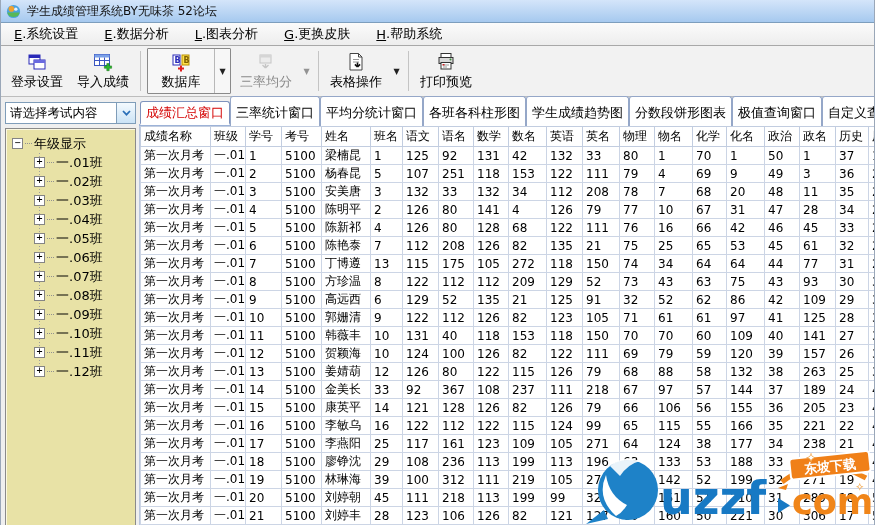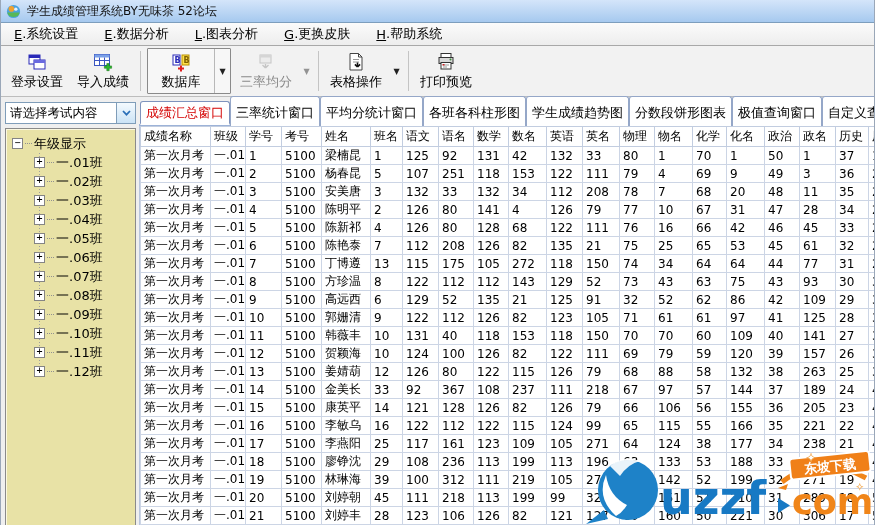--- a/index.html
+++ b/index.html
@@ -475,21 +475,21 @@
               <tr>
                 <td>第一次月考</td>
                 <td>一.01</td>
                 <td>8</td>
                 <td>5100</td>
                 <td>方珍温</td>
                 <td>8</td>
                 <td>122</td>
                 <td>112</td>
                 <td>112</td>
-                <td>143</td>
+                <td>209</td>
                 <td>129</td>
                 <td>52</td>
                 <td>73</td>
                 <td>43</td>
                 <td>63</td>
                 <td>75</td>
                 <td>43</td>
                 <td>93</td>
                 <td>30</td>
                 <td>3</td>

